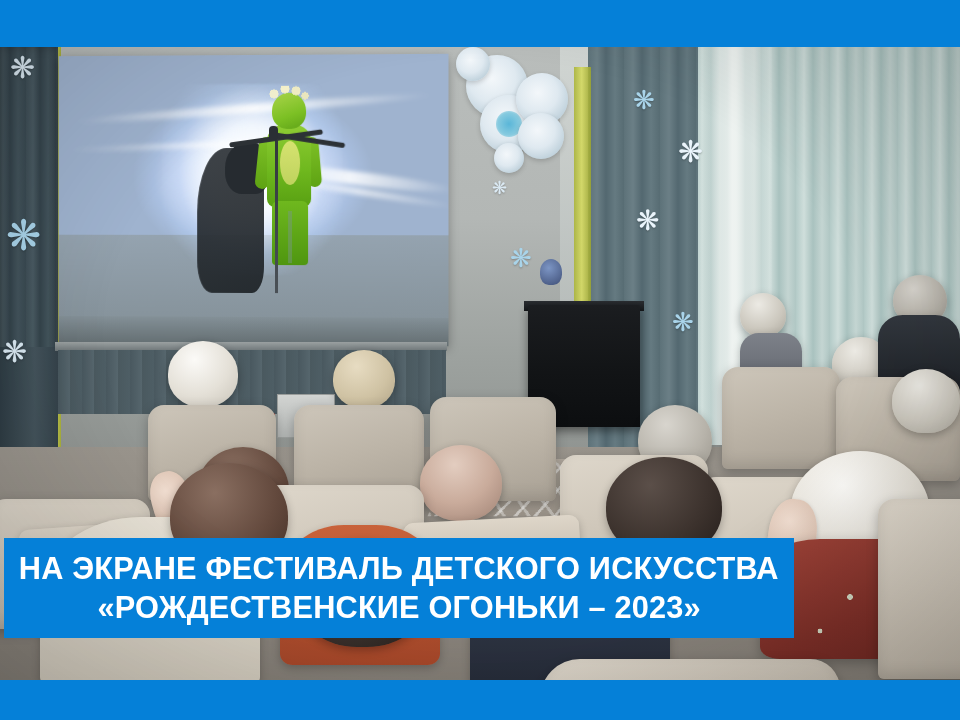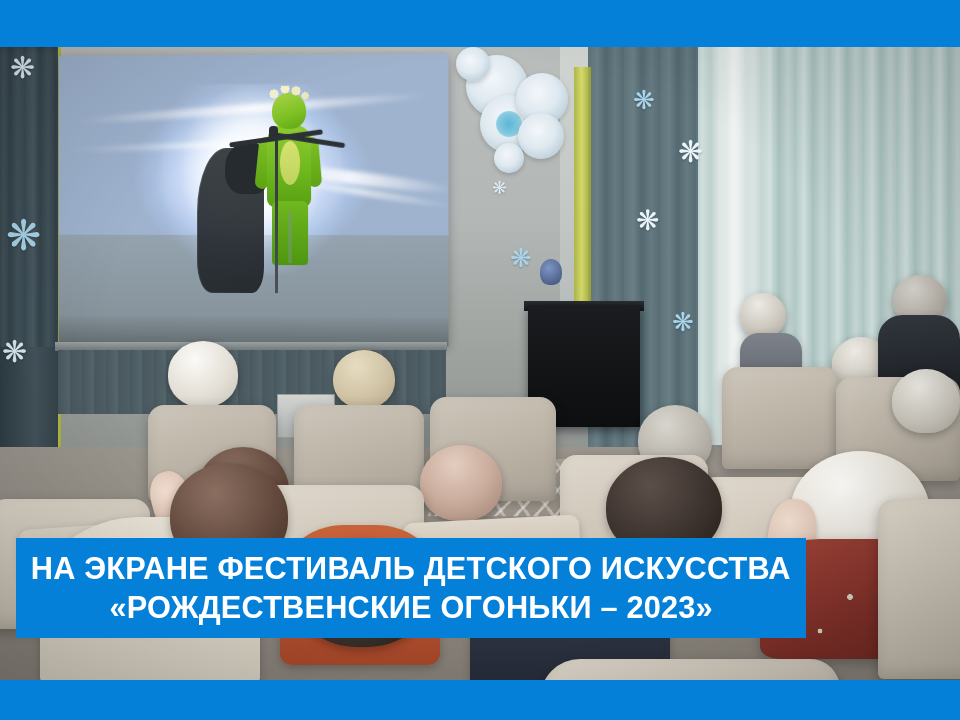--- a/index.html
+++ b/index.html
@@ -447,21 +447,21 @@
     position: absolute;
     left: 0; top: 0;
     width: 100%; height: 100%;
     background: radial-gradient(ellipse at 50% 45%, rgba(0,0,0,0) 55%, rgba(0,0,0,0.18) 100%);
     pointer-events: none;
   }
 
   
   #caption-box {
     position: absolute;
-    left: 16px;
+    left: 4px;
     top: 538px;
     width: 790px;
     height: 100px;
     background: #0580d8;
     display: flex;
     flex-direction: column;
     align-items: center;
     justify-content: center;
     z-index: 40;
   }

